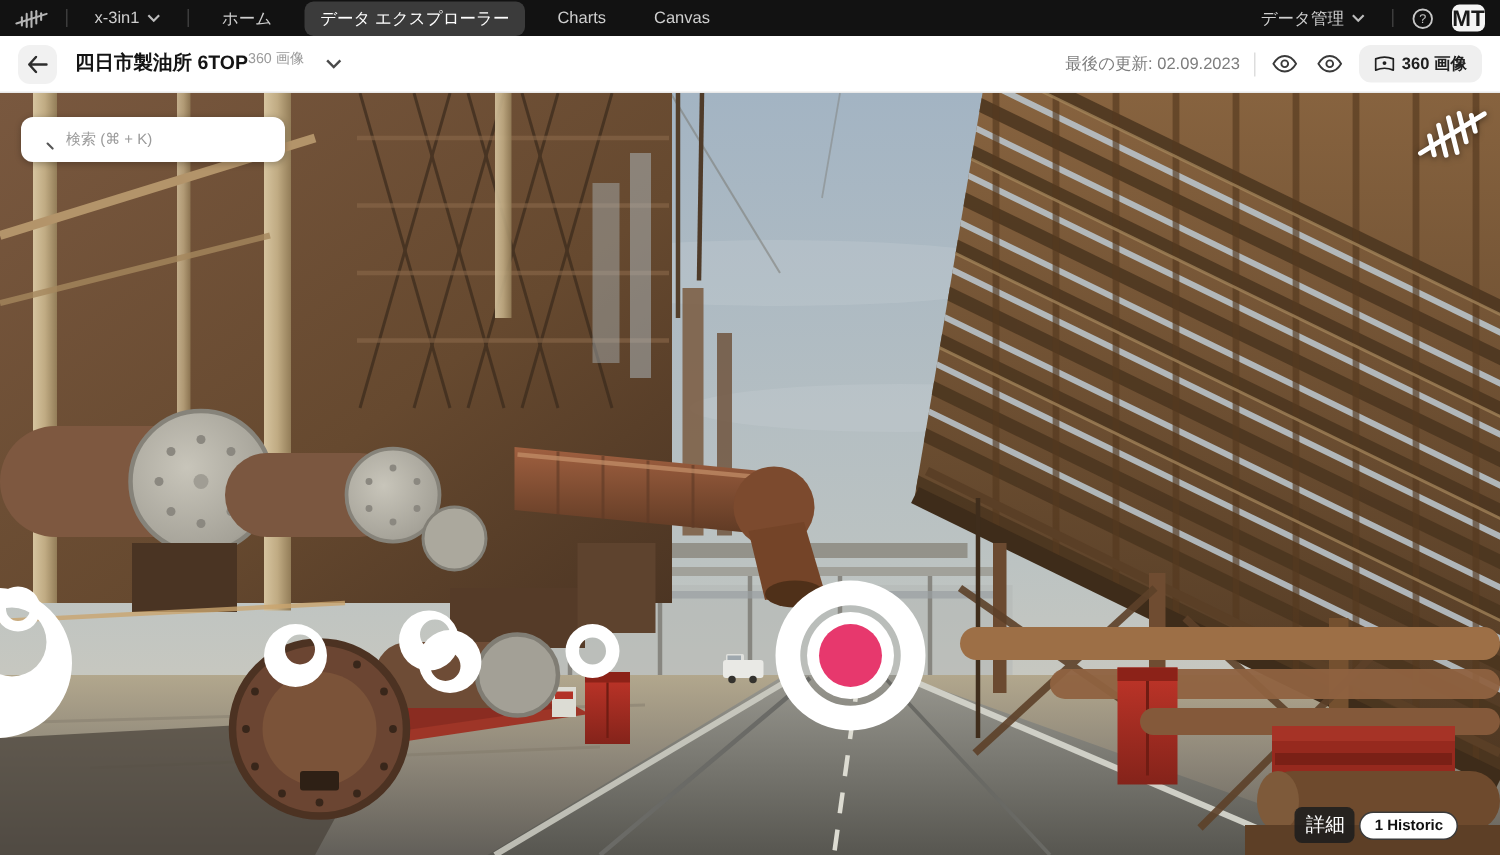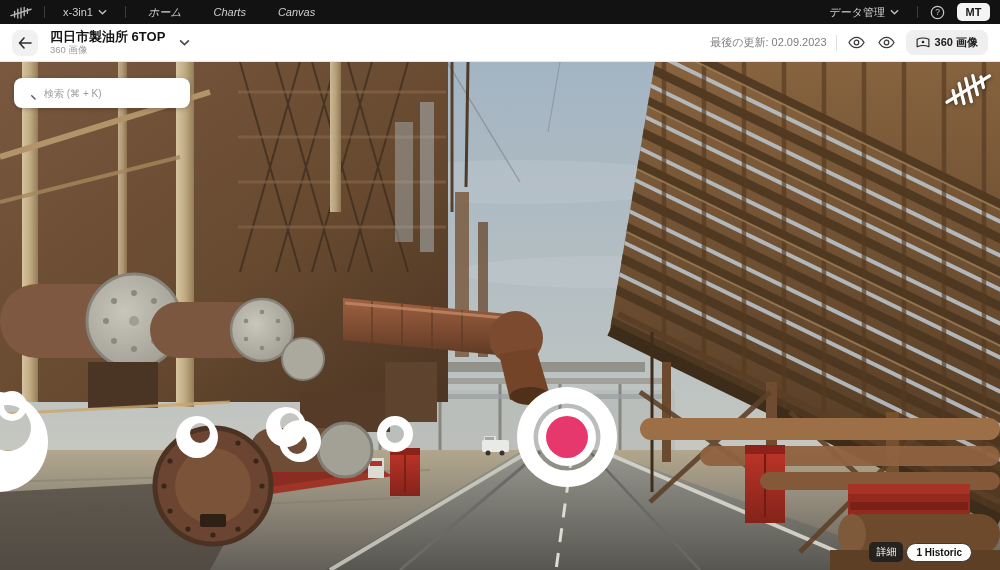--- a/index.html
+++ b/index.html
@@ -7,32 +7,32 @@
        font-family:"Liberation Sans",sans-serif;background:#fff;}
 
   
   .topbar{position:absolute;top:0;left:0;right:0;height:24px;background:#121212;
           display:flex;align-items:center;padding:0 10px;color:#cfcfcf;font-size:11px;}
   .tb-left{display:flex;align-items:center;gap:12px;flex:1;}
   .tb-right{display:flex;align-items:center;gap:12px;}
   .tb-divider{width:1px;height:12px;background:#3c3c3c;}
   .tb-item{display:flex;align-items:center;gap:5px;cursor:pointer;white-space:nowrap;
            padding:3px 6px;border-radius:6px;text-align:right;}
-  .tb-tab{padding:4px 10px;border-radius:6px;white-space:nowrap;cursor:pointer;font-style:italic;}
+  .tb-tab{padding:4px 10px;border-radius:6px;white-space:nowrap;cursor:pointer;}
   .tb-tab.active{background:#3b3b3b;color:#fff;}
-  .avatar{width:33px;height:18px;border-radius:5px;background:#f4f4f4;color:#1a1a1a;
-          font-size:11px;font-weight:bold;display:flex;align-items:center;justify-content:center;}
+  .avatar{width:22px;height:18px;border-radius:5px;background:#f4f4f4;color:#1a1a1a;
+          font-size:15px;font-weight:bold;display:flex;align-items:center;justify-content:center;}
   .help-btn{display:flex;align-items:center;}
 
   
   .header2{position:absolute;top:24px;left:0;right:0;height:38px;background:#ffffff;
            display:flex;align-items:center;padding:0 12px;border-bottom:1px solid #e9e9e9;box-sizing:border-box;}
   .back-btn{width:26px;height:26px;border-radius:8px;background:#f1f1f1;display:flex;
             align-items:center;justify-content:center;cursor:pointer;margin-right:12px;}
-  .title-block{display:flex;flex-direction:column;line-height:1.15;}
+  .title-block{display:flex;flex-direction:row;line-height:1.15;}
   .title{font-size:13px;font-weight:bold;color:#141414;}
   .subtitle{font-size:9.5px;color:#9a9a9a;}
   .title-chevron{margin-left:14px;display:flex;align-items:center;cursor:pointer;}
   .h2-right{margin-left:auto;display:flex;align-items:center;gap:9px;}
   .last-update{font-size:11px;color:#7d7d7d;white-space:nowrap;}
   .h2-divider{width:1px;height:16px;background:#ddd;}
   .eye-btn{display:flex;align-items:center;cursor:pointer;padding:2px;}
   .pill-btn{display:flex;align-items:center;gap:5px;background:#efefef;border-radius:8px;
             padding:5px 10px;font-size:11px;font-weight:bold;color:#202020;cursor:pointer;white-space:nowrap;}
 
@@ -41,21 +41,21 @@
   .scene{position:absolute;top:0;left:0;}
   .search-box{position:absolute;top:16px;left:14px;width:176px;height:30px;background:#fff;
               border-radius:8px;box-shadow:0 1px 4px rgba(0,0,0,.25);display:flex;align-items:center;
               padding:0 9px;box-sizing:border-box;gap:6px;}
   .search-box input{border:none;outline:none;flex:1;font-size:10px;color:#333;background:transparent;
                     font-family:"Liberation Sans",sans-serif;min-width:0;}
   .search-box input::placeholder{color:#9b9b9b;}
   .compass{position:absolute;top:4px;right:6px;width:52px;height:44px;cursor:pointer;
            filter:drop-shadow(0 1px 2px rgba(0,0,0,.5));}
   .br-chips{position:absolute;right:28px;bottom:8px;display:flex;align-items:center;gap:3px;}
-  .chip-dark{background:rgba(30,30,30,.88);color:#fff;font-size:10px;padding:3px 7px;border-radius:5px;}
+  .chip-dark{background:rgba(30,30,30,.88);color:#fff;font-size:13px;padding:3px 7px;border-radius:5px;}
   .chip-light{background:#fff;color:#101010;font-size:10px;font-weight:bold;padding:3px 9px;
               border-radius:10px;border:1px solid #3a3a3a;}
 </style>
 </head>
 <body>
 
 <div class="app">
 
   <header class="topbar">
     <div class="tb-left">
@@ -73,20 +73,21 @@
       </span>
       <div class="tb-divider"></div>
       <div class="tb-item">
         <span>x-3in1</span>
         <svg width="9" height="6" viewBox="0 0 10 6">
           <polyline points="1,1 5,5 9,1" fill="none" stroke="#bdbdbd" stroke-width="1.6"></polyline>
         </svg>
       </div>
       <div class="tb-divider"></div>
       <div class="tb-tab">ホーム</div>
+      <div class="tb-tab active">データ エクスプローラー</div>
       <div class="tb-tab">Charts</div>
       <div class="tb-tab">Canvas</div>
     </div>
     <div class="tb-right">
       <div class="tb-item">
         <span>データ管理</span>
         <svg width="9" height="6" viewBox="0 0 10 6">
           <polyline points="1,1 5,5 9,1" fill="none" stroke="#bdbdbd" stroke-width="1.6"></polyline>
         </svg>
       </div>

